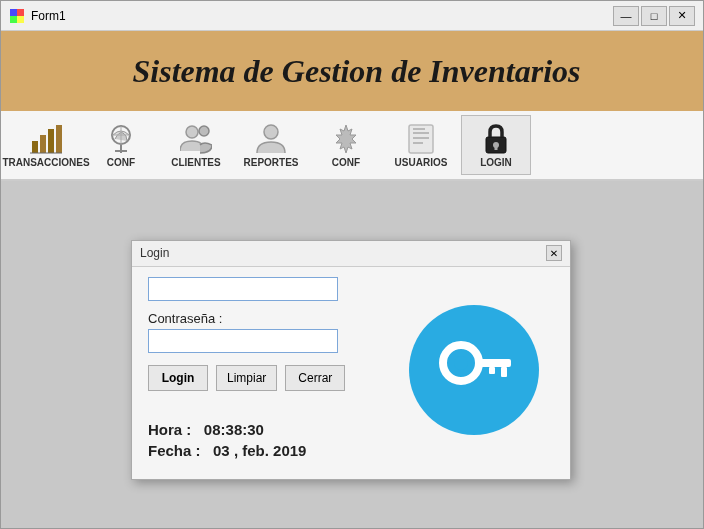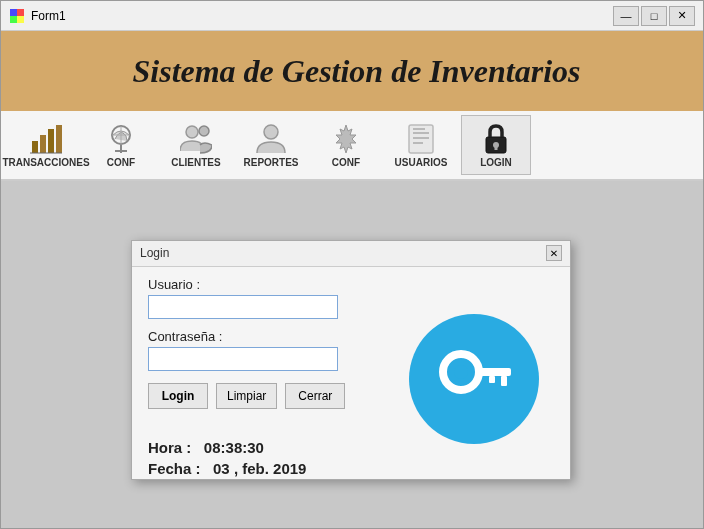--- a/index.html
+++ b/index.html
@@ -369,21 +369,20 @@
 
         <div class="modal-titlebar">
           <span class="modal-title">Login</span>
           <button class="modal-close">✕</button>
         </div>
 
         <div class="modal-body">
 
           <div class="modal-form">
             <div class="form-group">
-              <label class="form-label">Usuario :</label>
               <input class="form-input" type="text" style="">
             </div>
             <div class="form-group">
               <label class="form-label">Contraseña :</label>
               <input class="form-input" type="password" style="">
             </div>
             <div class="button-row">
               <button class="form-btn primary">Login</button>
               <button class="form-btn">Limpiar</button>
               <button class="form-btn">Cerrar</button>

